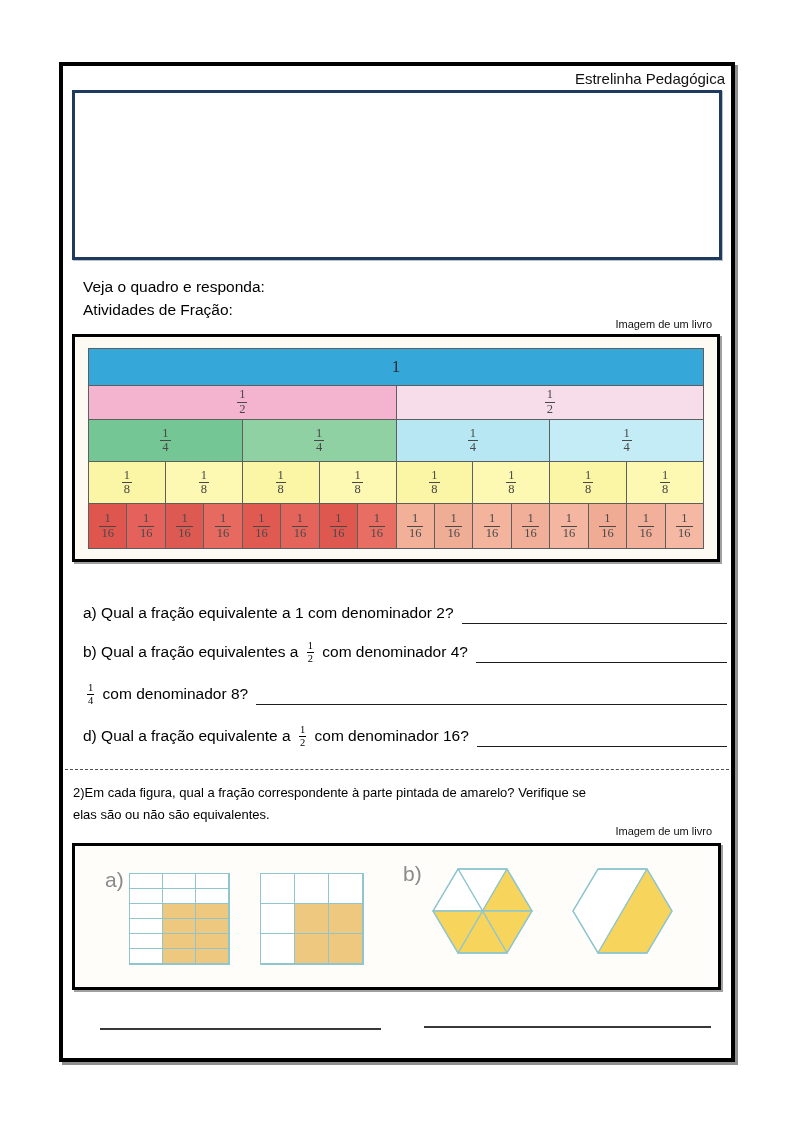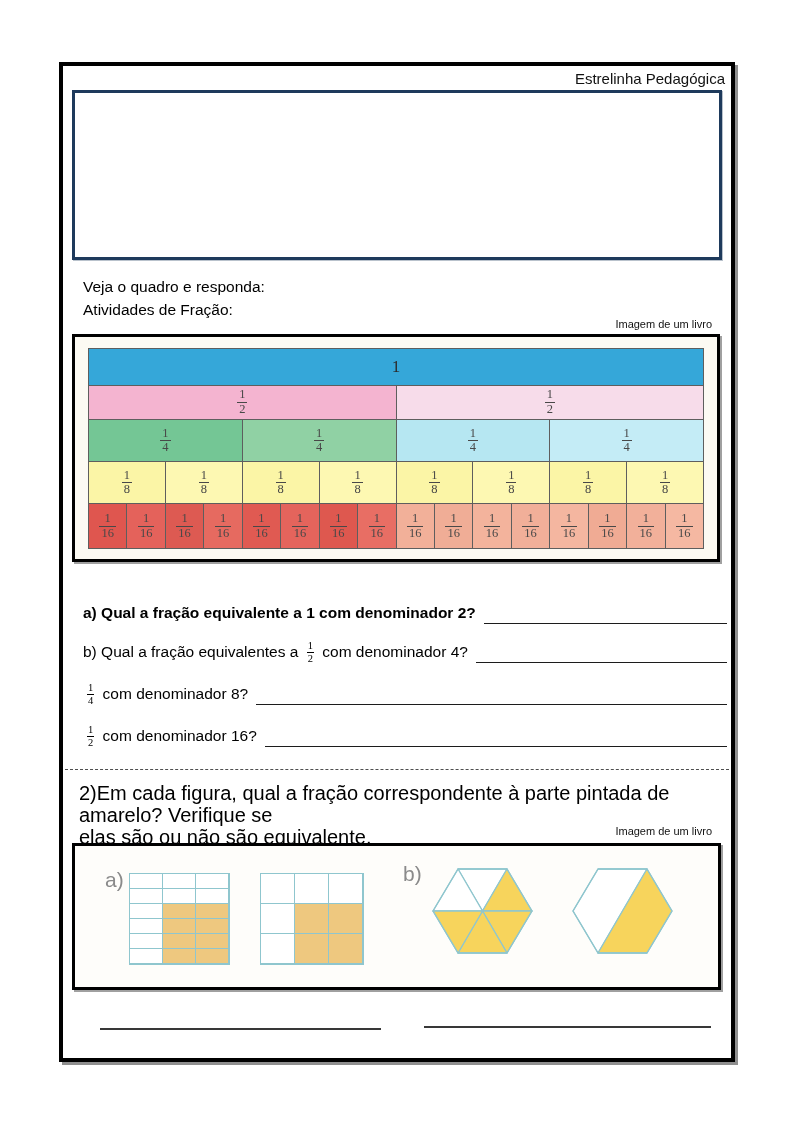--- a/index.html
+++ b/index.html
@@ -27,29 +27,29 @@
   .wall-cell:last-child{border-right:none;}
   .wall-one{font-size:17px;color:#2c2c2c;}
   .wall-frac{display:inline-flex;flex-direction:column;align-items:center;color:#484848;
              font-size:12.5px;line-height:1.08;}
   .wall-frac .fden{border-top:1px solid #484848;padding:0 2px;}
   .wall-frac .fnum{padding:0 2px;}
 
   
   .questions{position:absolute;left:20px;right:4px;top:528px;}
   .q-row{display:flex;align-items:center;font-size:15.5px;white-space:pre;}
-  .q-row:nth-child(1){height:37px;font-weight:bold;}
+  .q-row:nth-child(1){height:37px;}
   .q-row:nth-child(n+2){height:42px;}
   .q-frac{display:inline-flex;flex-direction:column;align-items:center;font-size:10.5px;
           line-height:1.1;margin:0 4px;font-family:"Liberation Serif",serif;color:#000;}
   .q-frac .fden{border-top:1px solid #000;padding:0 1px;}
   .q-blank{flex:1;margin-left:8px;margin-top:15px;border-bottom:1.5px solid #1c1c1c;height:6px;min-width:40px;}
 
   .dashes{position:absolute;left:2px;right:2px;top:703px;border-top:1.6px dashed #4f4f4f;}
-  .q2{position:absolute;left:16px;right:14px;top:716px;font-size:20px;line-height:22px;}
+  .q2{position:absolute;left:10px;right:14px;top:716px;font-size:13px;line-height:22px;}
 
   
   .figures-box{position:absolute;left:9px;top:777px;width:649px;height:147px;border:3px solid #000;
                box-sizing:border-box;background:#fefdfa;box-shadow:2px 2px 0 #a0a0a0;}
   .fig-label{position:absolute;font-size:21px;color:#8a8a8a;}
   .label-a{left:30px;top:22px;}
   .label-b{left:328px;top:16px;}
   .grid{position:absolute;display:grid;border:1px solid var(--fig-line);background:#fff;box-sizing:border-box;}
   .grid-1{left:54px;top:27px;width:101px;height:92px;}
   .grid-2{left:185px;top:27px;width:104px;height:92px;}
@@ -278,28 +278,28 @@
             </span>
           </div>
         </div>
       </div>
   </div>
 
   <div class="questions">
       <div class="q-row"><span class="q-seg">a) Qual a fração equivalente a </span><span class="q-val">1</span><span class="q-seg"> com denominador 2?</span><span class="q-blank"></span></div>
       <div class="q-row"><span class="q-seg">b) Qual a fração equivalentes a </span><span class="q-frac"><span class="fnum">1</span><span class="fden">2</span></span><span class="q-seg"> com denominador 4?</span><span class="q-blank"></span></div>
       <div class="q-row"><span class="q-frac"><span class="fnum">1</span><span class="fden">4</span></span><span class="q-seg"> com denominador 8?</span><span class="q-blank"></span></div>
-      <div class="q-row"><span class="q-frac"><span class="fnum">1</span><span class="fden">2</span></span><span class="q-seg"> com denominador 16?</span><span class="q-blank"></span></div>
+      <div class="q-row"><span class="q-seg">d) Qual a fração equivalente a </span><span class="q-frac"><span class="fnum">1</span><span class="fden">2</span></span><span class="q-seg"> com denominador 16?</span><span class="q-blank"></span></div>
     </div>
 
   <div class="dashes"></div>
 
   <div class="q2">
     <div>2)Em cada figura, qual a fração correspondente à parte pintada de amarelo? Verifique se</div>
-    <div>elas são ou não são equivalente.</div>
+    <div>elas são ou não são equivalentes.</div>
   </div>
 
   <div class="credit credit-2">Imagem de um livro</div>
 
   <div class="figures-box">
     <span class="fig-label label-a">a)</span>
     <div class="grid grid-1" style="grid-template-columns: repeat(3, 1fr); grid-template-rows: repeat(6, 1fr);">
         <div class="g-cell"></div>
         <div class="g-cell"></div>
         <div class="g-cell"></div>

